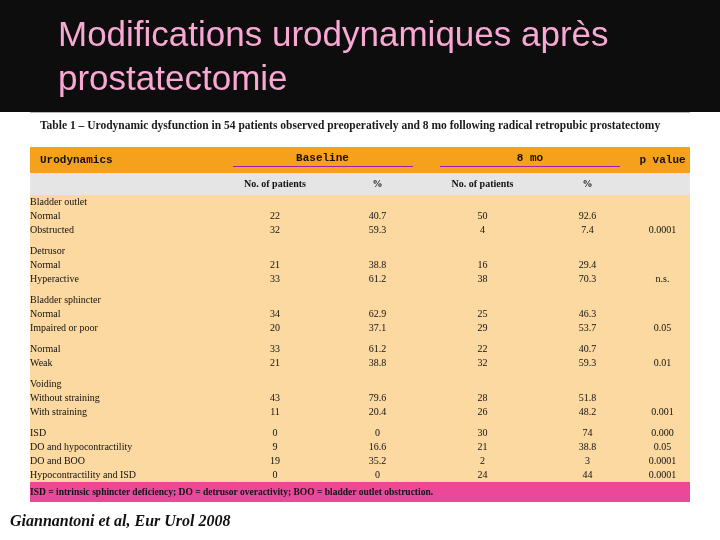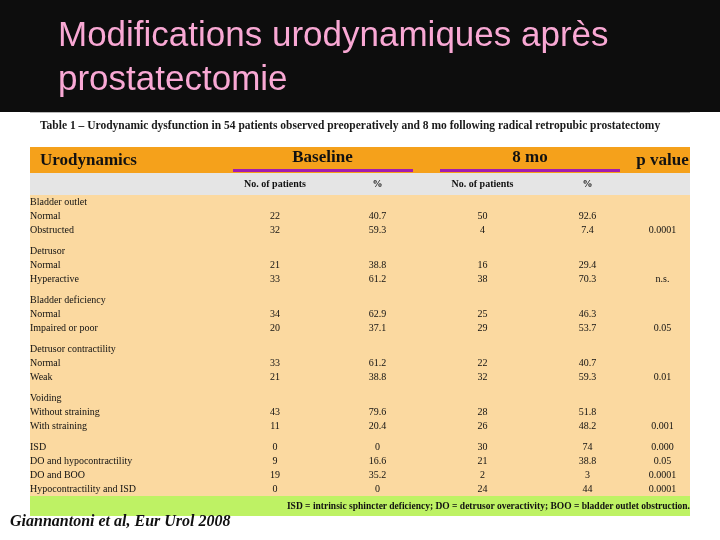--- a/index.html
+++ b/index.html
@@ -65,23 +65,24 @@
     color: #111111;
   }
   table.urodyn td, table.urodyn th {
     padding: 0;
     margin: 0;
   }
   .hdr-row1 td {
     background: #f5a11b;
     height: 26px;
     font-weight: bold;
-    font-size: 17px;
+    font-size: 11px;
     color: #111111;
     vertical-align: middle;
+    font-family: Liberation Mono, monospace;
   }
   .hdr-row2 td {
     background: #e5e5e5;
     height: 22px;
     font-weight: bold;
     font-size: 10px;
     color: #111111;
     vertical-align: middle;
   }
   .hdr-row1 td.lbl {
@@ -89,21 +90,21 @@
     text-align: left;
   }
   .hdr-row1 td.grp {
     text-align: center;
   }
   .hdr-row1 td.pval {
     text-align: center;
   }
   .grp-underline {
     display: inline-block;
-    border-bottom: 3px solid #a21caf;
+    border-bottom: 1px solid #a21caf;
     padding: 0 0 2px 0;
     min-width: 180px;
     text-align: center;
   }
   .hdr-row2 td.c {
     text-align: center;
   }
   .hdr-row2 td.l {
     padding-left: 10px;
   }
@@ -122,28 +123,27 @@
     text-align: left;
   }
   td.num {
     text-align: center;
   }
   tr.spacer td {
     height: 7px;
     background: #fbd9a0;
   }
   .footnote-row td {
-    background: #bef264;
+    background: #ec4899;
     height: 20px;
     font-size: 9.5px;
     font-weight: bold;
     color: #111111;
     padding-left: 10px;
     vertical-align: middle;
-    text-align: right;
   }
   .card-top-rule {
     border-top: 1px solid #b8b8b8;
   }
   
   .citation {
     position: absolute;
     left: 10px;
     top: 512px;
     font-family: "Liberation Serif", serif;
@@ -244,21 +244,21 @@
             <td class="num">33</td>
             <td class="num">61.2</td>
             <td class="num">38</td>
             <td class="num">70.3</td>
             <td class="num">n.s.</td>
           </tr>
           <tr class="spacer">
             <td colspan="6"></td>
           </tr>
           <tr>
-            <td class="cat">Bladder deficiency</td>
+            <td class="cat">Bladder sphincter</td>
             <td class="num"></td>
             <td class="num"></td>
             <td class="num"></td>
             <td class="num"></td>
             <td class="num"></td>
           </tr>
           <tr>
             <td class="sub">Normal</td>
             <td class="num">34</td>
             <td class="num">62.9</td>
@@ -269,28 +269,20 @@
           <tr>
             <td class="sub">Impaired or poor</td>
             <td class="num">20</td>
             <td class="num">37.1</td>
             <td class="num">29</td>
             <td class="num">53.7</td>
             <td class="num">0.05</td>
           </tr>
           <tr class="spacer">
             <td colspan="6"></td>
-          </tr>
-          <tr>
-            <td class="cat">Detrusor contractility</td>
-            <td class="num"></td>
-            <td class="num"></td>
-            <td class="num"></td>
-            <td class="num"></td>
-            <td class="num"></td>
           </tr>
           <tr>
             <td class="sub">Normal</td>
             <td class="num">33</td>
             <td class="num">61.2</td>
             <td class="num">22</td>
             <td class="num">40.7</td>
             <td class="num"></td>
           </tr>
           <tr>

